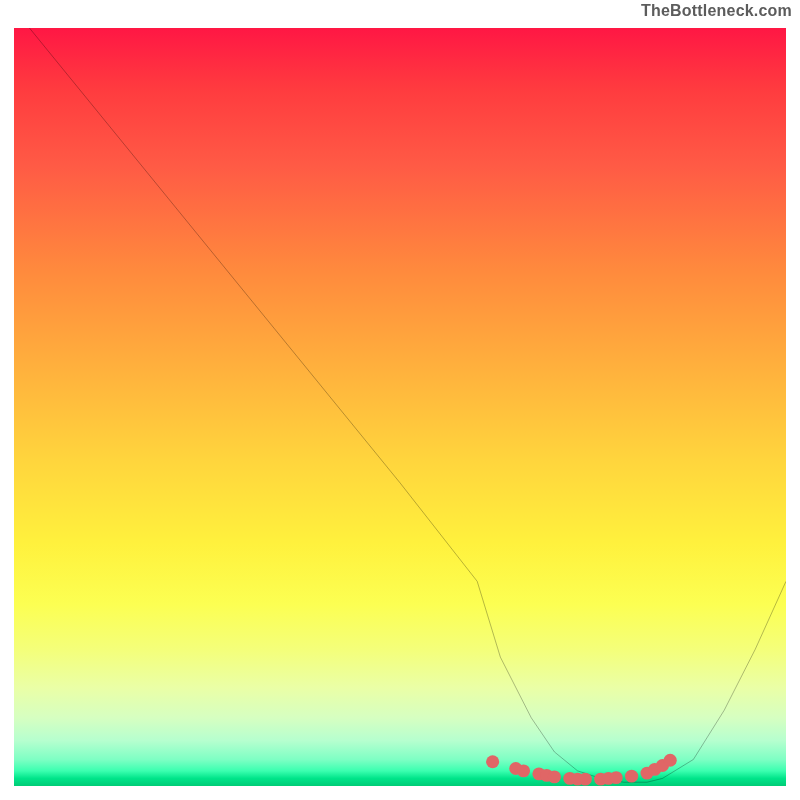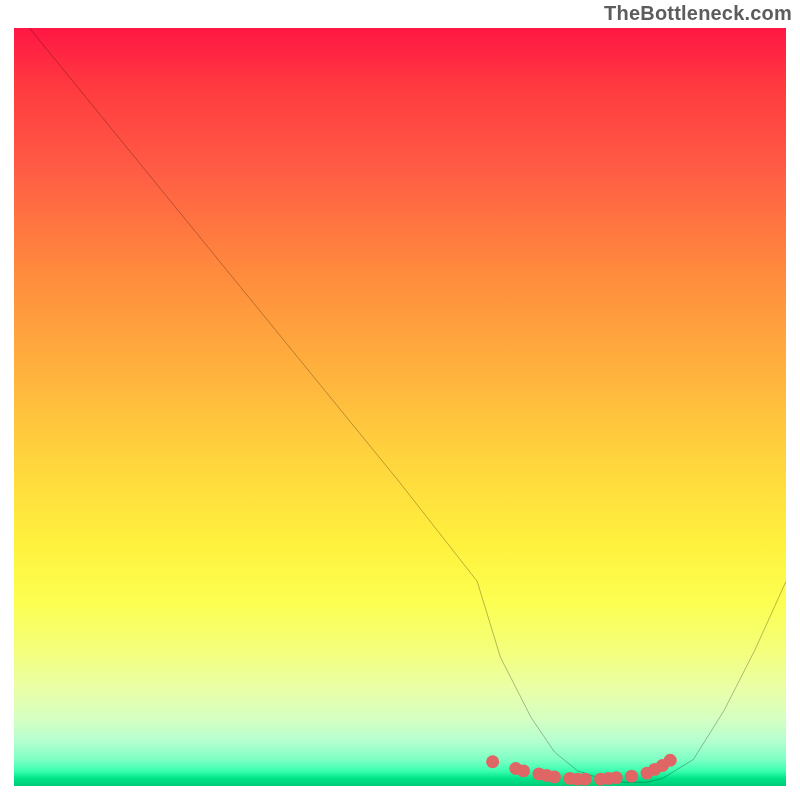--- a/index.html
+++ b/index.html
@@ -13,21 +13,21 @@
   }
   .wrap {
     position: relative;
     width: 800px;
     height: 800px;
   }
   .attribution {
     position: absolute;
     top: 2px;
     right: 8px;
-    font-size: 20px;
+    font-size: 16px;
     font-weight: 600;
     color: #5c5c5c;
     letter-spacing: 0.2px;
   }
   .plot {
     position: absolute;
     left: 14px;
     top: 28px;
     width: 772px;
     height: 758px;

